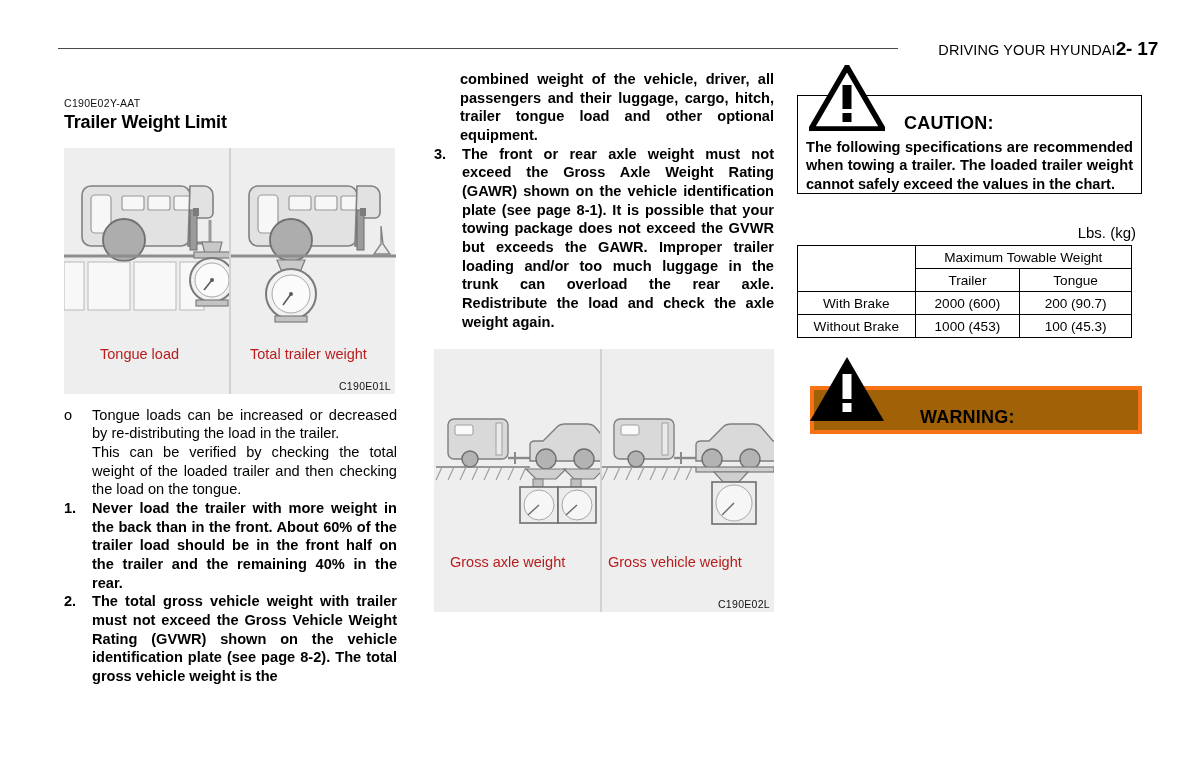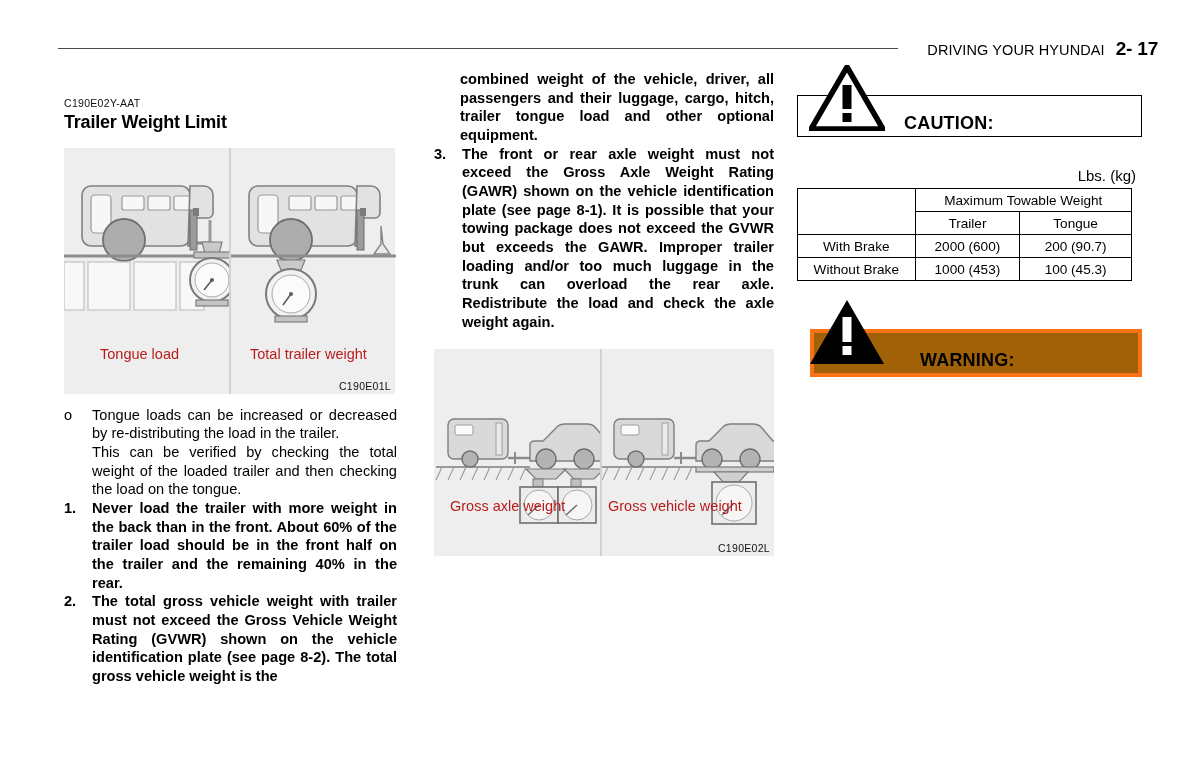--- a/index.html
+++ b/index.html
@@ -13,21 +13,21 @@
   }
   .page { position: relative; width: 1200px; height: 764px; }
 
   
   .header-rule {
     position: absolute; left: 58px; top: 48px; width: 840px; height: 1px;
     background: #4a4a4a;
   }
   .header-text {
     position: absolute; right: 42px; top: 38px;
-    display: flex; align-items: baseline; gap: 11px;
+    display: flex; align-items: baseline; 
     white-space: nowrap;
   }
   .header-title {
     font-size: 14.5px; letter-spacing: .1px; font-weight: 400;
   }
   .header-page {
     font-size: 19px; font-weight: bold; letter-spacing: -.2px;
   }
 
   
@@ -41,21 +41,21 @@
   }
   h2.section-title {
     margin: 2px 0 0 0; font-size: 18px; font-weight: bold; letter-spacing: -.2px;
   }
 
   
   .figure {
     position: relative; background: #eeeeee; margin-top: 15px;
   }
   .fig1 { width: 331px; height: 246px; }
-  .fig2 { width: 340px; height: 207px; }
+  .fig2 { width: 340px; height: 263px; }
   .fig-divider {
     position: absolute; top: 0; bottom: 0; width: 2px; background: #d2d2d2;
   }
   .fig-caption {
     position: absolute; font-size: 14.5px; color: #b91c1c; white-space: nowrap;
   }
   .fig-ref {
     position: absolute; right: 4px; bottom: 2px;
     font-size: 10.5px; letter-spacing: .3px; color: #111;
   }
@@ -301,20 +301,21 @@
   </div>
 
   <div class="col col-right">
 
     <div class="alert-wrap" style="margin-top:25px">
       <div class="alert-box">
         <div class="alert-head">
           <span style="width:86px"></span>
           <span class="alert-title">CAUTION:</span>
         </div>
+        <div class="alert-body">The following specifications are recommended when towing a trailer. The loaded trailer weight cannot safely exceed the values in the chart.</div>
       </div>
       <svg class="tri-outline" viewBox="0 0 76 66">
         <polygon points="38,2 74,64 2,64" fill="#ffffff" stroke="#000000" stroke-width="5.5" stroke-linejoin="miter"></polygon>
         <rect x="33.5" y="20" width="9" height="24" fill="#000000"></rect>
         <rect x="33.5" y="48" width="9" height="9" fill="#000000"></rect>
       </svg>
     </div>
 
     <div class="units-label">Lbs.  (kg)</div>
     <table class="spec">

